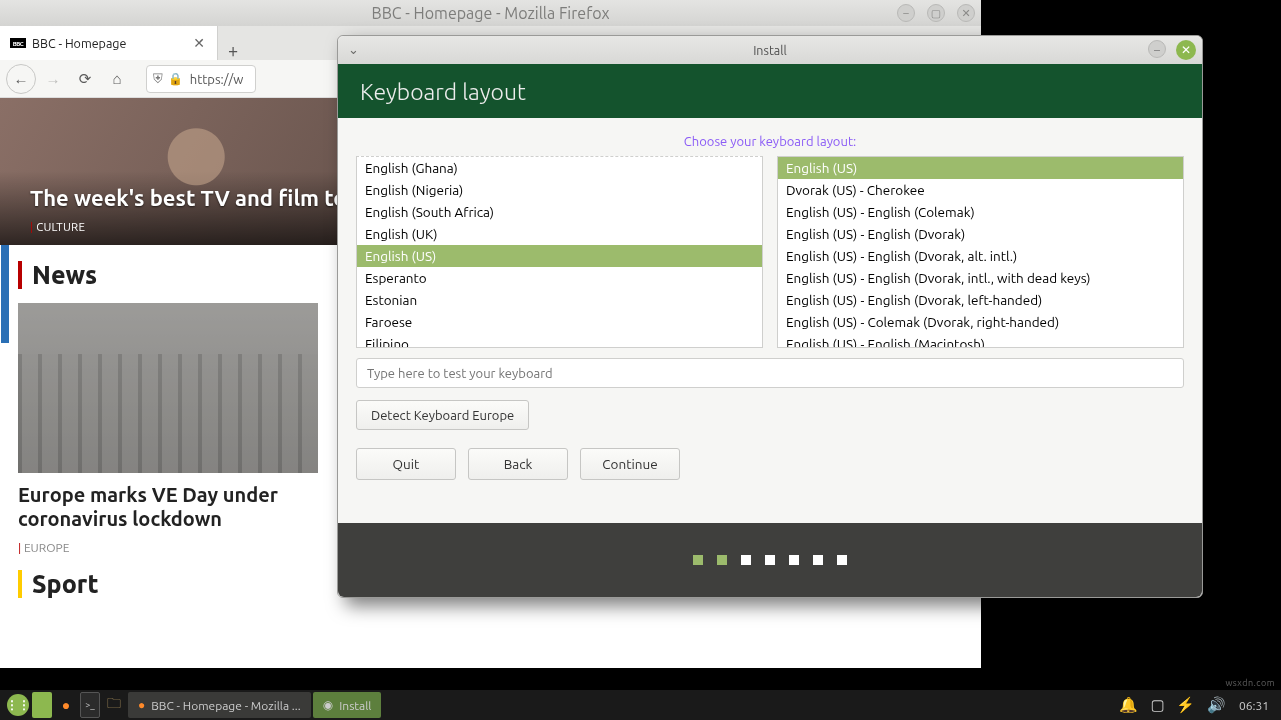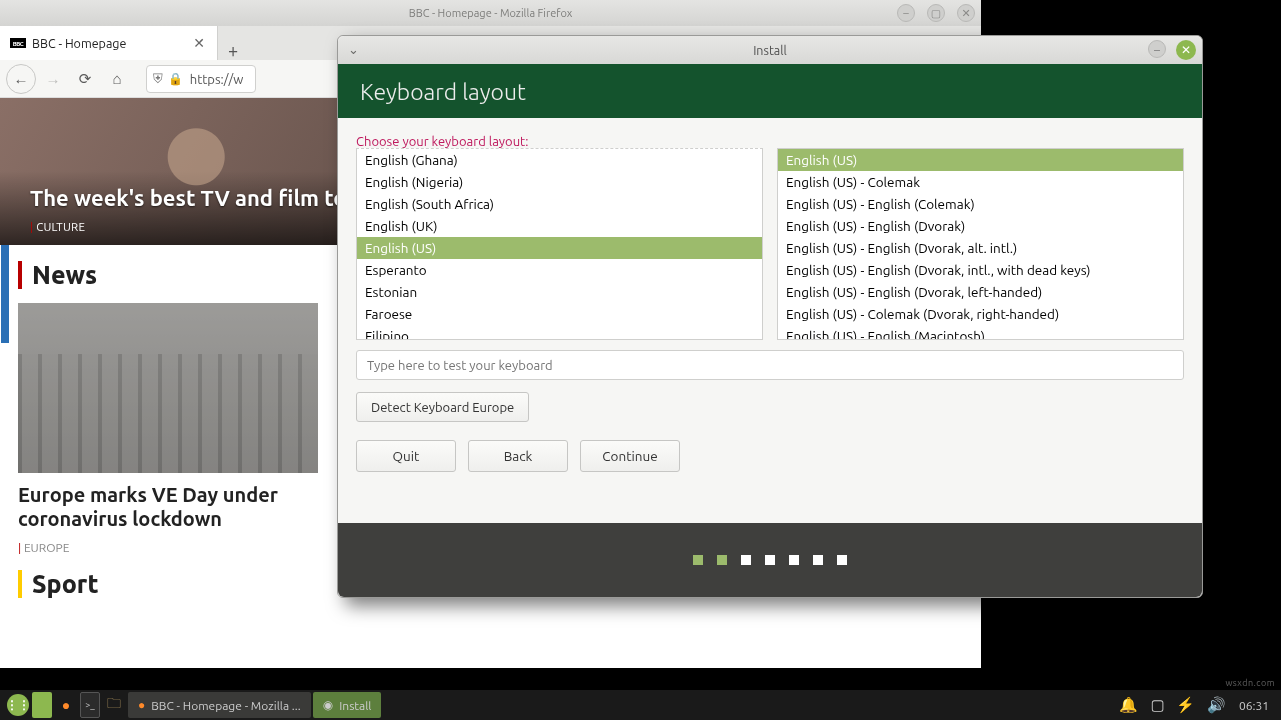--- a/index.html
+++ b/index.html
@@ -1,21 +1,21 @@
 <!DOCTYPE html>
 <html><head>
 <meta charset="utf-8">
 <style>
   * { box-sizing: border-box; margin: 0; padding: 0; font-family: "Ubuntu", "Liberation Sans", sans-serif; }
   body { width: 1281px; height: 720px; background: #000; overflow: hidden; position: relative; }
 
   
   .ff-window { position: absolute; left: 0; top: 0; width: 981px; height: 668px; background: #fff; box-shadow: 5px 5px 12px rgba(0,0,0,.4); }
   .ff-titlebar { height: 26px; background: linear-gradient(#e4e4e2,#d4d4d2); display: flex; align-items: center; justify-content: center; position: relative; }
-  .ff-title { font-size: 11px; color: #7d7d7b; }
+  .ff-title { font-size: 16px; color: #7d7d7b; }
   .ff-tb-btns { position: absolute; right: 6px; top: 4px; display: flex; gap: 12px; }
   .ff-tb-btn { width: 18px; height: 18px; border-radius: 50%; background: #cfcfcd; border:1px solid #b9b9b7; display:flex; align-items:center; justify-content:center; font-size:11px; color:#8a8a88;}
   .ff-tb-close{ background:#cfcfcd;}
   .ff-tabs { height: 34px; background: #e5e5e3; display: flex; align-items: flex-end; padding-left:0;}
   .ff-tab { height:34px; background:#fff; border-radius:0; display:flex; align-items:center; padding:0 10px; width:218px; border-right:1px solid #d0d0ce; position:relative;}
   .ff-tab-text{ font-size:12.5px; color:#222; flex:1;}
   .ff-tab-close{ color:#666; font-size:14px; padding:0 2px;}
   .ff-newtab{ width:30px; display:flex; align-items:center; justify-content:center; color:#555; font-size:18px;}
   .ff-fav { width:16px; height:10px; background:#000; color:#fff; font-size:6px; font-weight:bold; display:flex; align-items:center; justify-content:center; margin-right:6px; letter-spacing:-0.5px;}
   .ff-toolbar{ height:38px; background:#f6f6f4; display:flex; align-items:center; padding:0 6px; gap:2px; border-bottom:1px solid #ddd;}
@@ -51,21 +51,21 @@
 
   
   .inst-window{ position:absolute; left:337px; top:35px; width:866px; height:563px; background:#f6f6f4; border:1px solid #9a9a98; border-radius:6px; box-shadow:8px 8px 18px rgba(0,0,0,.5);}
   .inst-title{ height:28px; display:flex; align-items:center; justify-content:center; background:linear-gradient(#e7e7e5,#d8d8d6); border-radius:6px 6px 0 0; position:relative; font-size:12.5px; color:#505050;}
   .inst-menu{ position:absolute; left:10px; top:6px; color:#6c6c6a; font-size:13px;}
   .inst-tb-btns{ position:absolute; right:6px; top:4px; display:flex; gap:10px;}
   .tb-min{ width:18px;height:18px;border-radius:50%;background:#cfcfcd;border:1px solid #b9b9b7;display:flex;align-items:center;justify-content:center;font-size:12px;color:#777;}
   .tb-close{ width:20px;height:20px;border-radius:50%;background:#8db84f;display:flex;align-items:center;justify-content:center;color:#fff;font-size:12px;}
   .inst-header{ height:54px; background:#14532d; color:#eee; display:flex; align-items:center; padding:0 22px; font-size:23px; font-weight:300;}
   .inst-body{ padding:16px 18px 0; }
-  .inst-label{ font-size:13px; color:#be185d; }
+  .inst-label{ font-size:13px; color:#8b5cf6; margin-bottom:8px;text-align:center;}
   .lists{ display:flex; gap:14px;}
   .lbox{ flex:1; height:192px; border:1px solid #cfcfcd; background:#fff; overflow:auto; font-size:13.5px; }
   .lbox.left{ border-top:1px dashed #cfcfcd;}
   .li{ padding:3px 8px; cursor:default; white-space:nowrap; overflow:hidden; text-overflow:ellipsis;}
   .li.sel{ background:#9cbb6c; color:#fff;}
   .test-input{ margin-top:10px; width:100%; height:30px; border:1px solid #cfcfcd; border-radius:3px; padding:0 10px; font-size:13px; color:#999; background:#fff;}
   .detect-btn{ margin-top:12px; padding:7px 14px; border:1px solid #c6c6c4; border-radius:3px; background:linear-gradient(#fbfbf9,#efefed); font-size:13px; color:#333;}
   .nav-btns{ display:flex; justify-content:flex-start; gap:12px; padding:18px 18px 0;}
   .nav-btn{ width:100px; height:32px; border:1px solid #c6c6c4; border-radius:3px; background:linear-gradient(#fbfbf9,#efefed); font-size:13.5px; color:#333;}
   .inst-footer{ position:absolute; left:0; right:0; bottom:0; height:74px; background:#3f3f3d; border-radius:0 0 6px 6px; display:flex; align-items:center; justify-content:center; gap:14px;}
@@ -154,21 +154,21 @@
           <div class="li">English (South Africa)</div>
           <div class="li">English (UK)</div>
           <div class="li sel">English (US)</div>
           <div class="li">Esperanto</div>
           <div class="li">Estonian</div>
           <div class="li">Faroese</div>
           <div class="li">Filipino</div>
         </div>
       <div class="lbox" id="right-list">
           <div class="li sel">English (US)</div>
-          <div class="li">English (US) - Colemak</div>
+          <div class="li">Dvorak (US) - Cherokee</div>
           <div class="li">English (US) - English (Colemak)</div>
           <div class="li">English (US) - English (Dvorak)</div>
           <div class="li">English (US) - English (Dvorak, alt. intl.)</div>
           <div class="li">English (US) - English (Dvorak, intl., with dead keys)</div>
           <div class="li">English (US) - English (Dvorak, left-handed)</div>
           <div class="li">English (US) - Colemak (Dvorak, right-handed)</div>
           <div class="li">English (US) - English (Macintosh)</div>
         </div>
     </div>
     <input class="test-input" placeholder="Type here to test your keyboard" style="">

